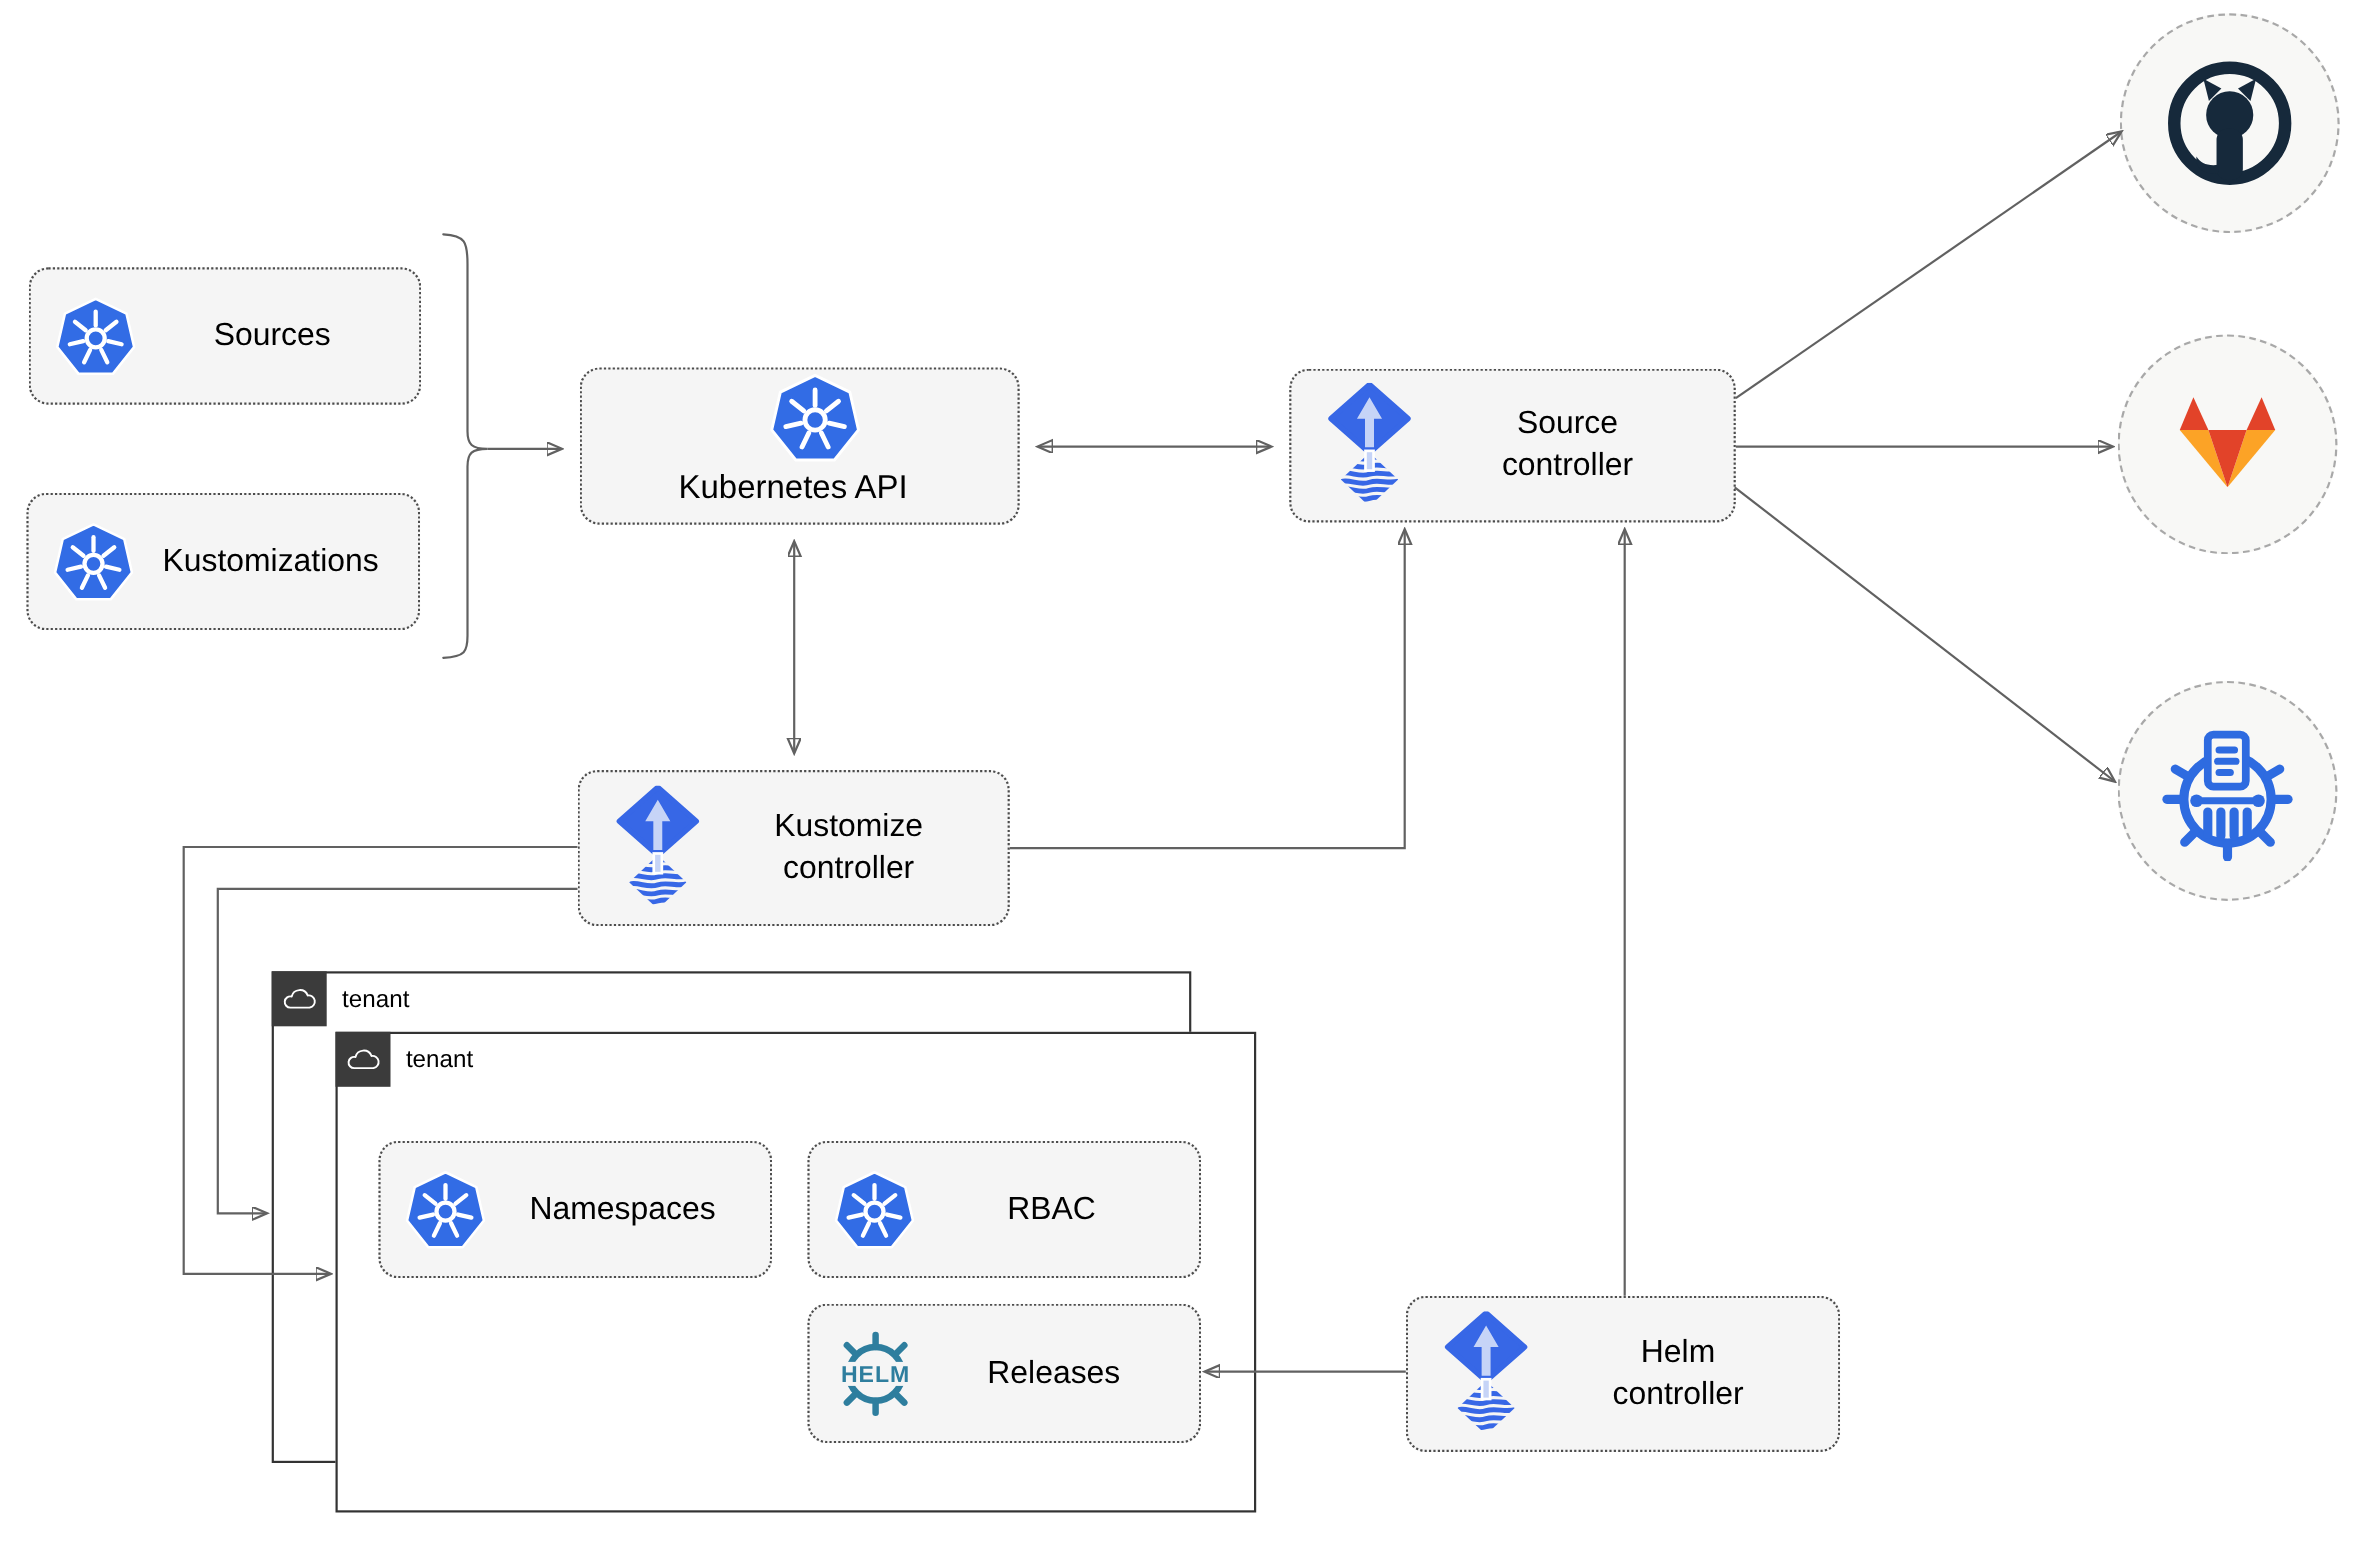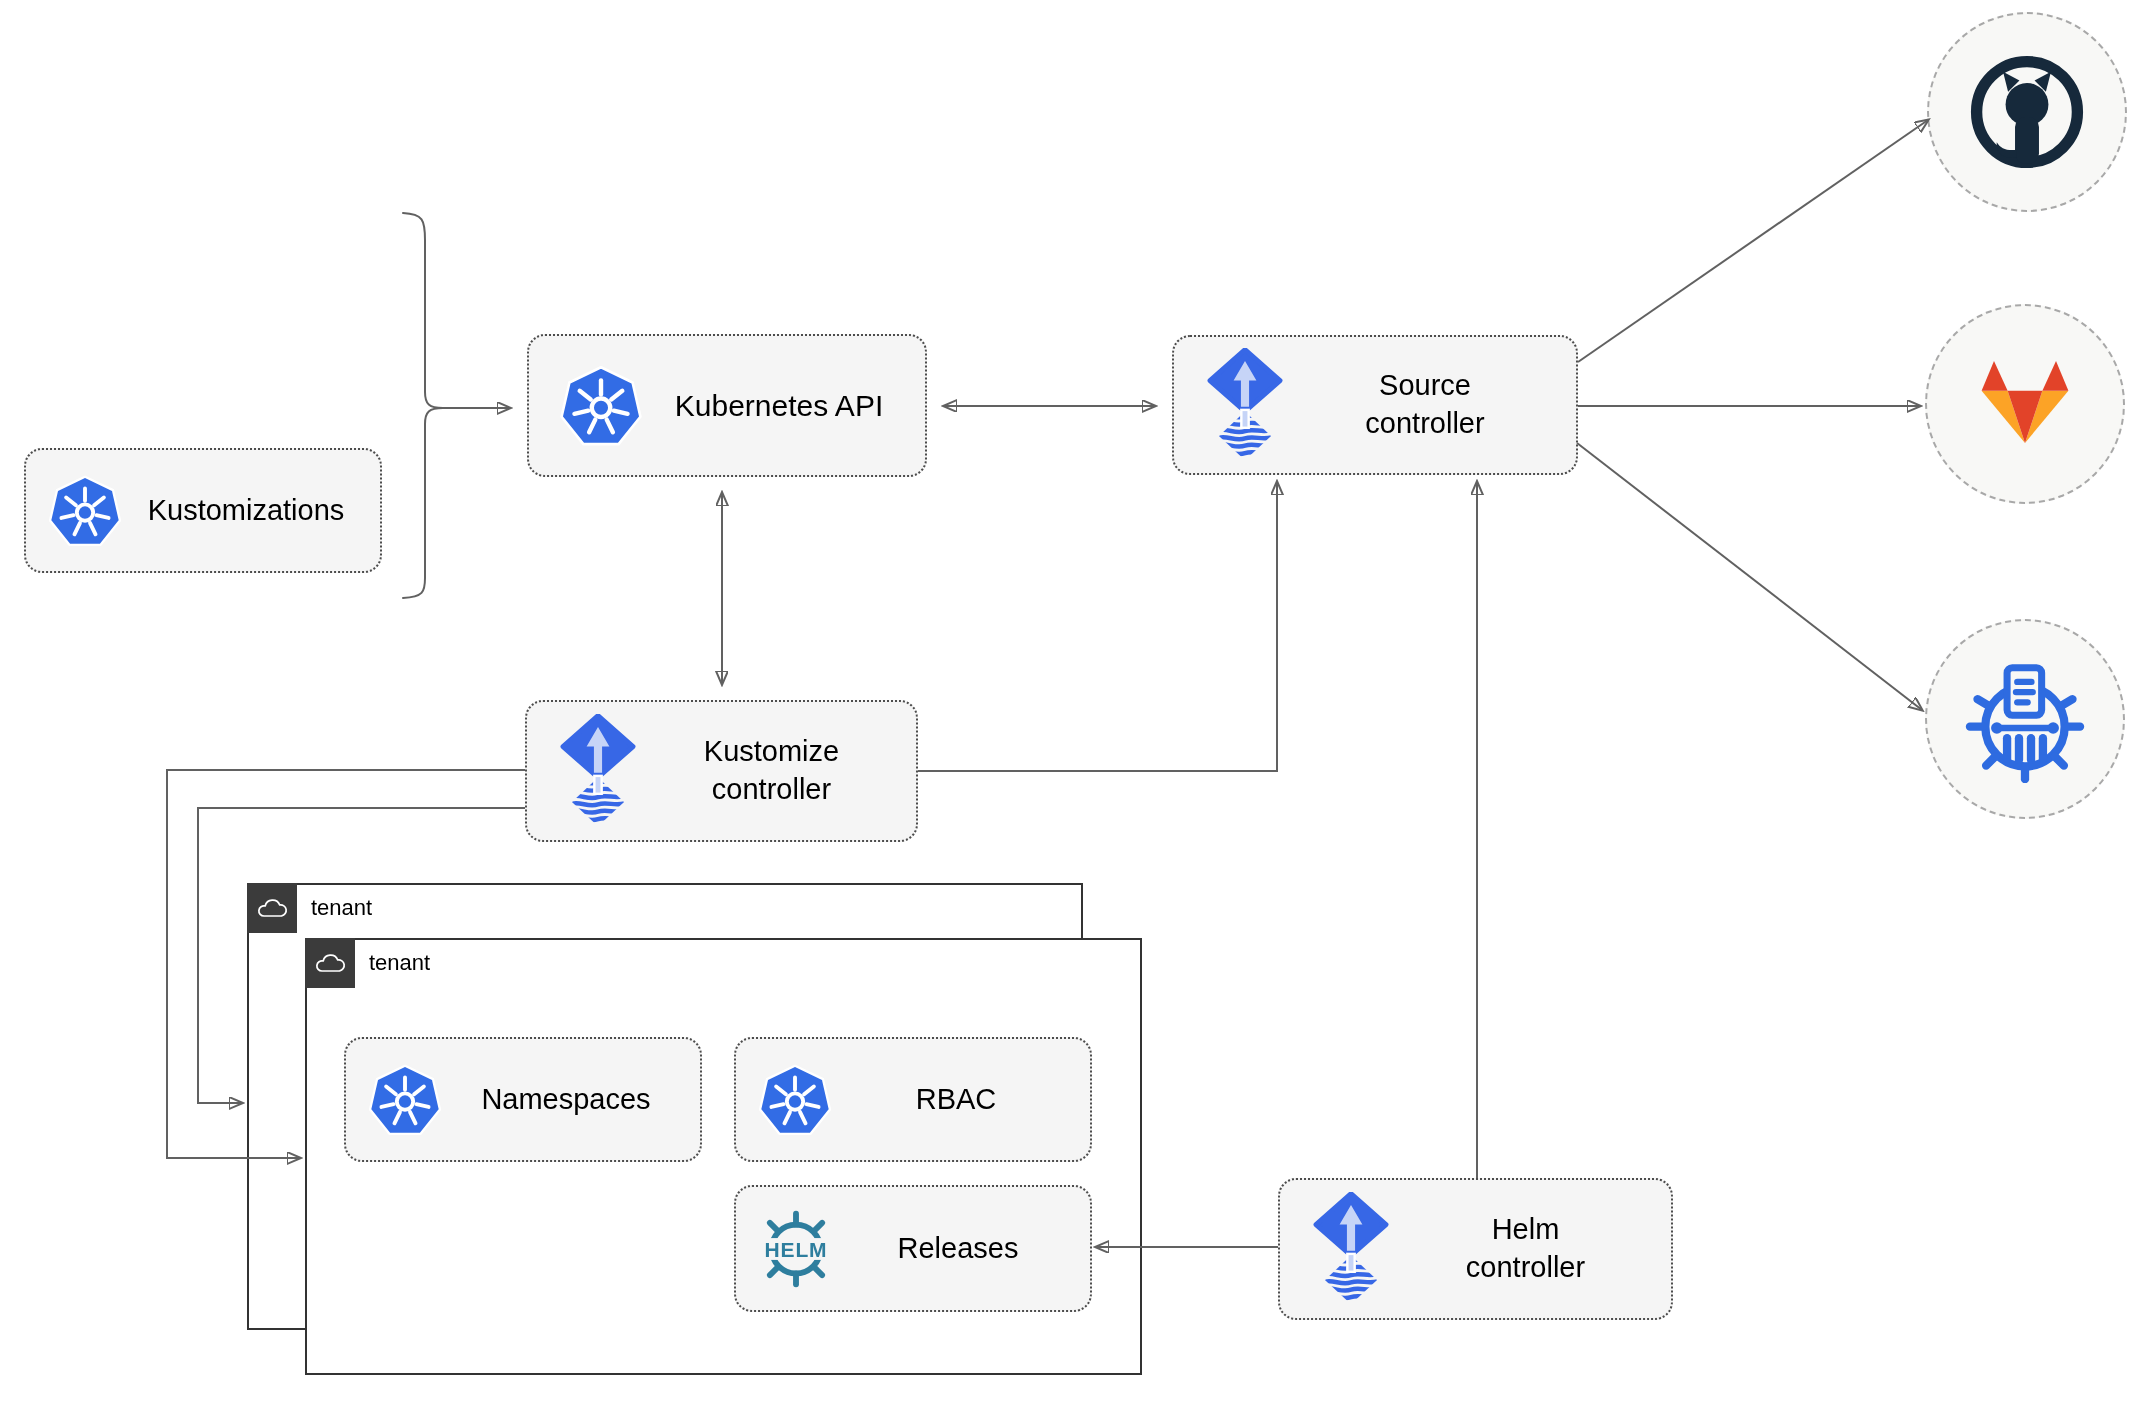--- a/index.html
+++ b/index.html
@@ -173,28 +173,34 @@
       <div class="lbl">RBAC</div>
     </div>
     <div class="node z4" style="left:427px;top:245px;width:358px;height:127px;">
       <svg class="icon ic-helm">
         <use href="#sym-helm" xlink:href="#sym-helm"></use>
         </svg>
       <div class="lbl">Releases</div>
     </div>
   </div>
 
+  <div class="node z2" style="left:26px;top:243px;width:357px;height:125px;">
+    <svg class="icon ic-k8s">
+      <use href="#sym-k8s" xlink:href="#sym-k8s"></use>
+      </svg>
+    <div class="lbl">Sources</div>
+  </div>
   <div class="node z2" style="left:24px;top:448px;width:358px;height:125px;align-items:center;">
     <svg class="icon ic-k8s">
       <use href="#sym-k8s" xlink:href="#sym-k8s"></use>
       </svg>
     <div class="lbl">Kustomizations</div>
   </div>
 
-  <div class="node z2" style="left:527px;top:334px;width:400px;height:143px;">
+  <div class="node z2" style="left:527px;top:334px;width:400px;height:143px;flex-direction:column;">
     <svg class="icon ic-k8s-big">
       <use href="#sym-k8s" xlink:href="#sym-k8s"></use>
       </svg>
     <div class="lbl" style="font-size:30px">Kubernetes API</div>
   </div>
 
   <div class="node z2" style="left:1172px;top:335px;width:406px;height:140px;">
     <svg class="icon ic-flux">
       <use href="#sym-flux" xlink:href="#sym-flux"></use>
       </svg>

